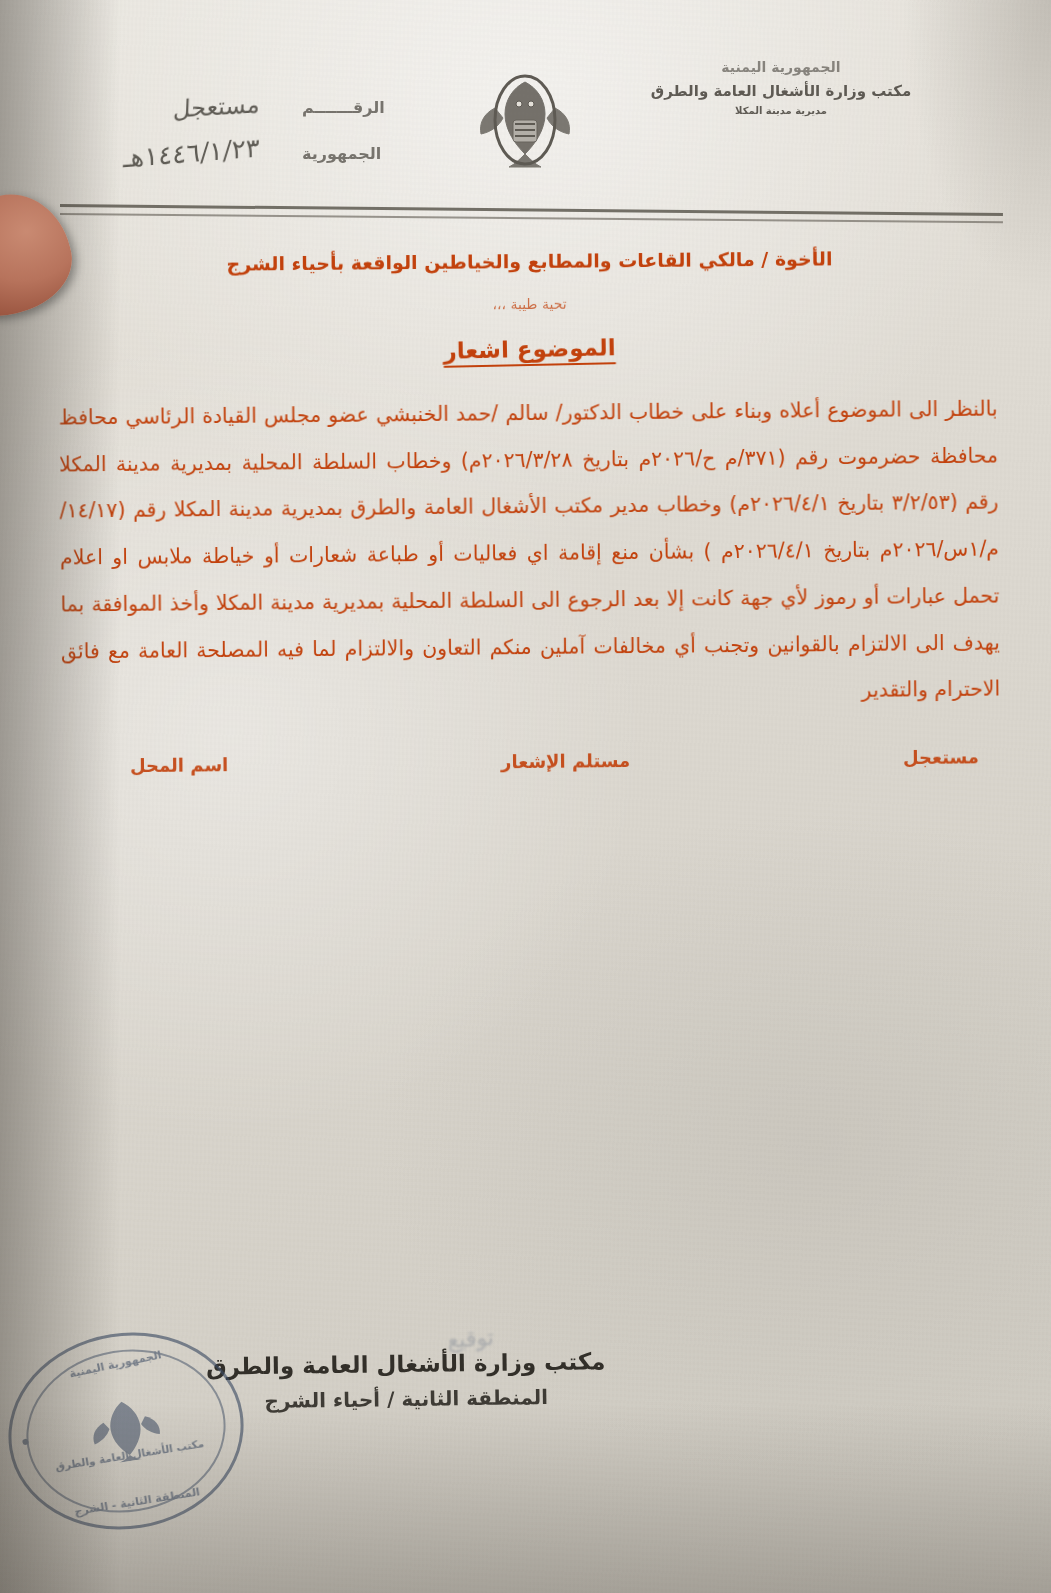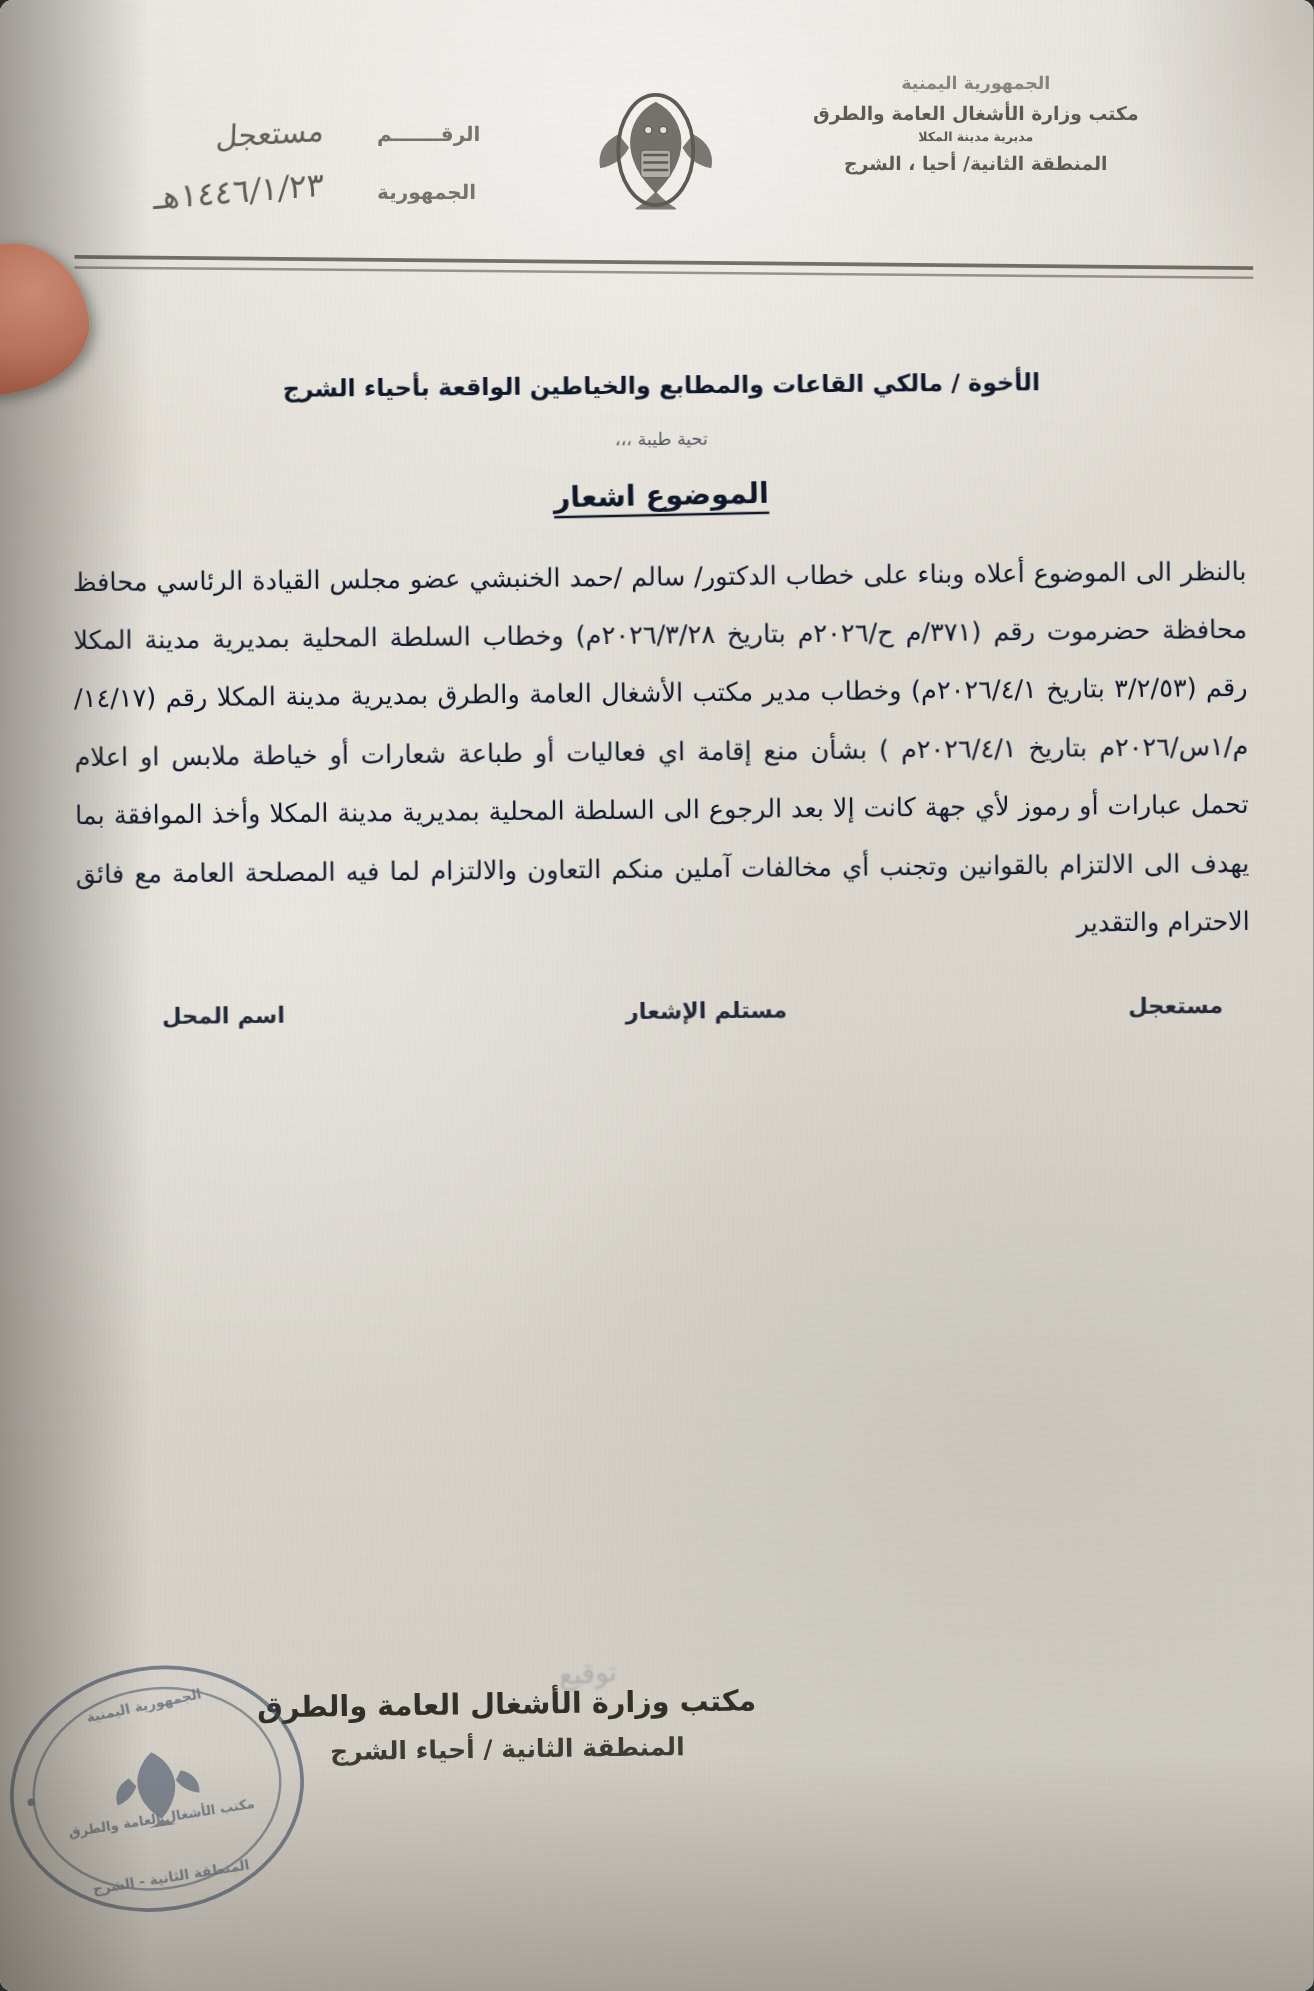--- a/index.html
+++ b/index.html
@@ -9,21 +9,20 @@
     background: #2b2b2b;
   }
   .page {
     position: relative;
     width: 1051px;
     height: 1593px;
     margin: 0 auto;
     overflow: hidden;
     background: #d8d4cc;
     font-family: "DejaVu Sans", "Liberation Sans", sans-serif;
-    border-radius: 10px;
   }
   
   .paper {
     position: absolute;
     inset: 0;
     background:
       radial-gradient(ellipse 70% 40% at 50% 6%, rgba(255,255,255,0.55), rgba(255,255,255,0) 70%),
       radial-gradient(ellipse 55% 35% at 22% 46%, rgba(255,255,255,0.35), rgba(255,255,255,0) 72%),
       radial-gradient(ellipse 60% 30% at 78% 72%, rgba(190,186,178,0.45), rgba(190,186,178,0) 70%),
       linear-gradient(160deg, #e9e6df 0%, #e3dfd7 22%, #ddd9d1 45%, #d6d2c9 68%, #cdc9c0 100%);
@@ -162,23 +161,22 @@
   }
   .hr-double .l-a { top: 0; transform: rotate(0.55deg); }
   .hr-double .l-b { top: 9px; height: 2px; transform: rotate(0.5deg); opacity:.6; }
 
   
   .body-wrap {
     position: absolute;
     top: 240px;
     left: 60px;
     right: 52px;
-    color: #0f172a;
+    color: #c2410c;
     direction: rtl;
-    margin-top: 48px;
   }
   .addressee {
     text-align: center;
     font-size: 19px;
     font-weight: bold;
     letter-spacing: .2px;
     margin-top: 10px;
     filter: blur(0.25px);
     transform: rotate(-0.5deg);
   }
@@ -334,21 +332,20 @@
           <rect x="44" y="52" width="24" height="22" rx="3" fill="#e3dfd7" opacity=".55"></rect>
           <path d="M46 56 h20 M46 62 h20 M46 68 h20" stroke="#4a463f" stroke-width="2" fill="none"></path>
         </g>
       </svg>
     </div>
 
     <div class="org-block">
       <div class="org-line l1">الجمهورية اليمنية</div>
       <div class="org-line l2">مكتب وزارة الأشغال العامة والطرق</div>
       <div class="org-line l3">مديرية مدينة المكلا</div>
-      <div class="org-line l4">المنطقة الثانية/ أحيا ، الشرج</div>
     </div>
 
     <div class="ref-block">
       <div class="ref-row">
         <div class="ref-label">الرقـــــــم</div>
         <div class="ref-value">مستعجل</div>
       </div>
       <div class="ref-row">
         <div class="ref-label">الجمهورية</div>
         <div class="ref-value date">١٤٤٦/١/٢٣هـ</div>

